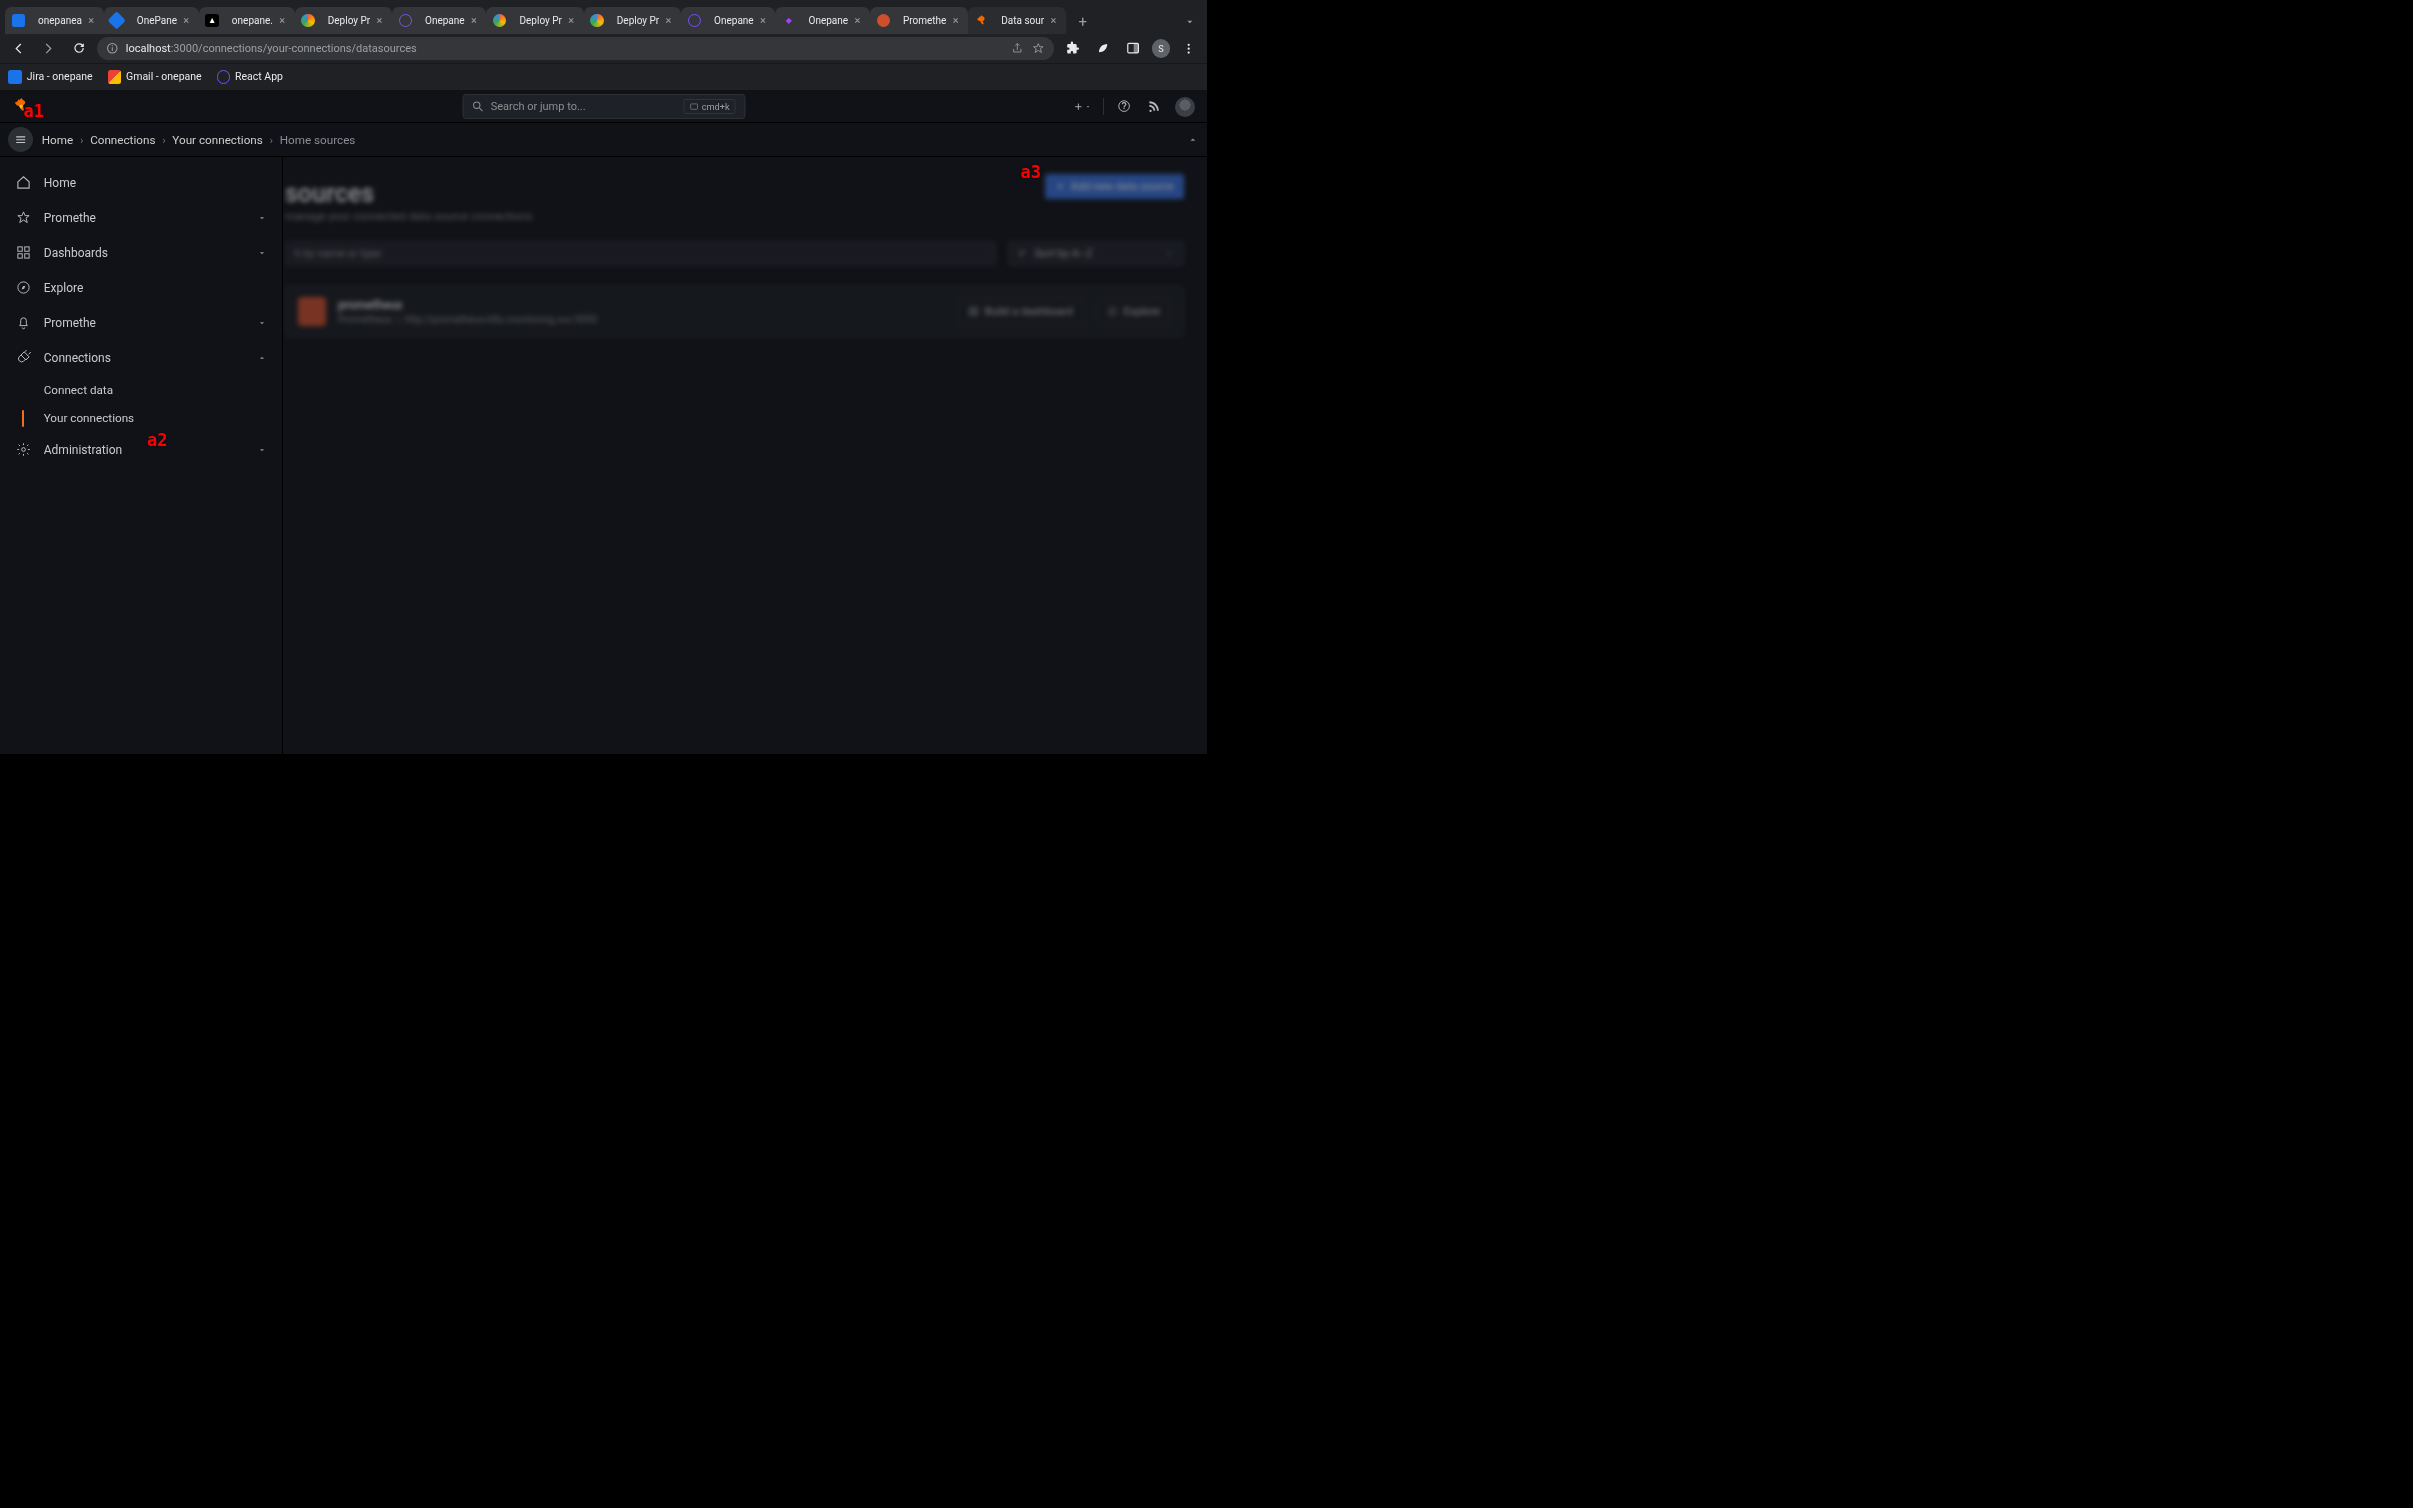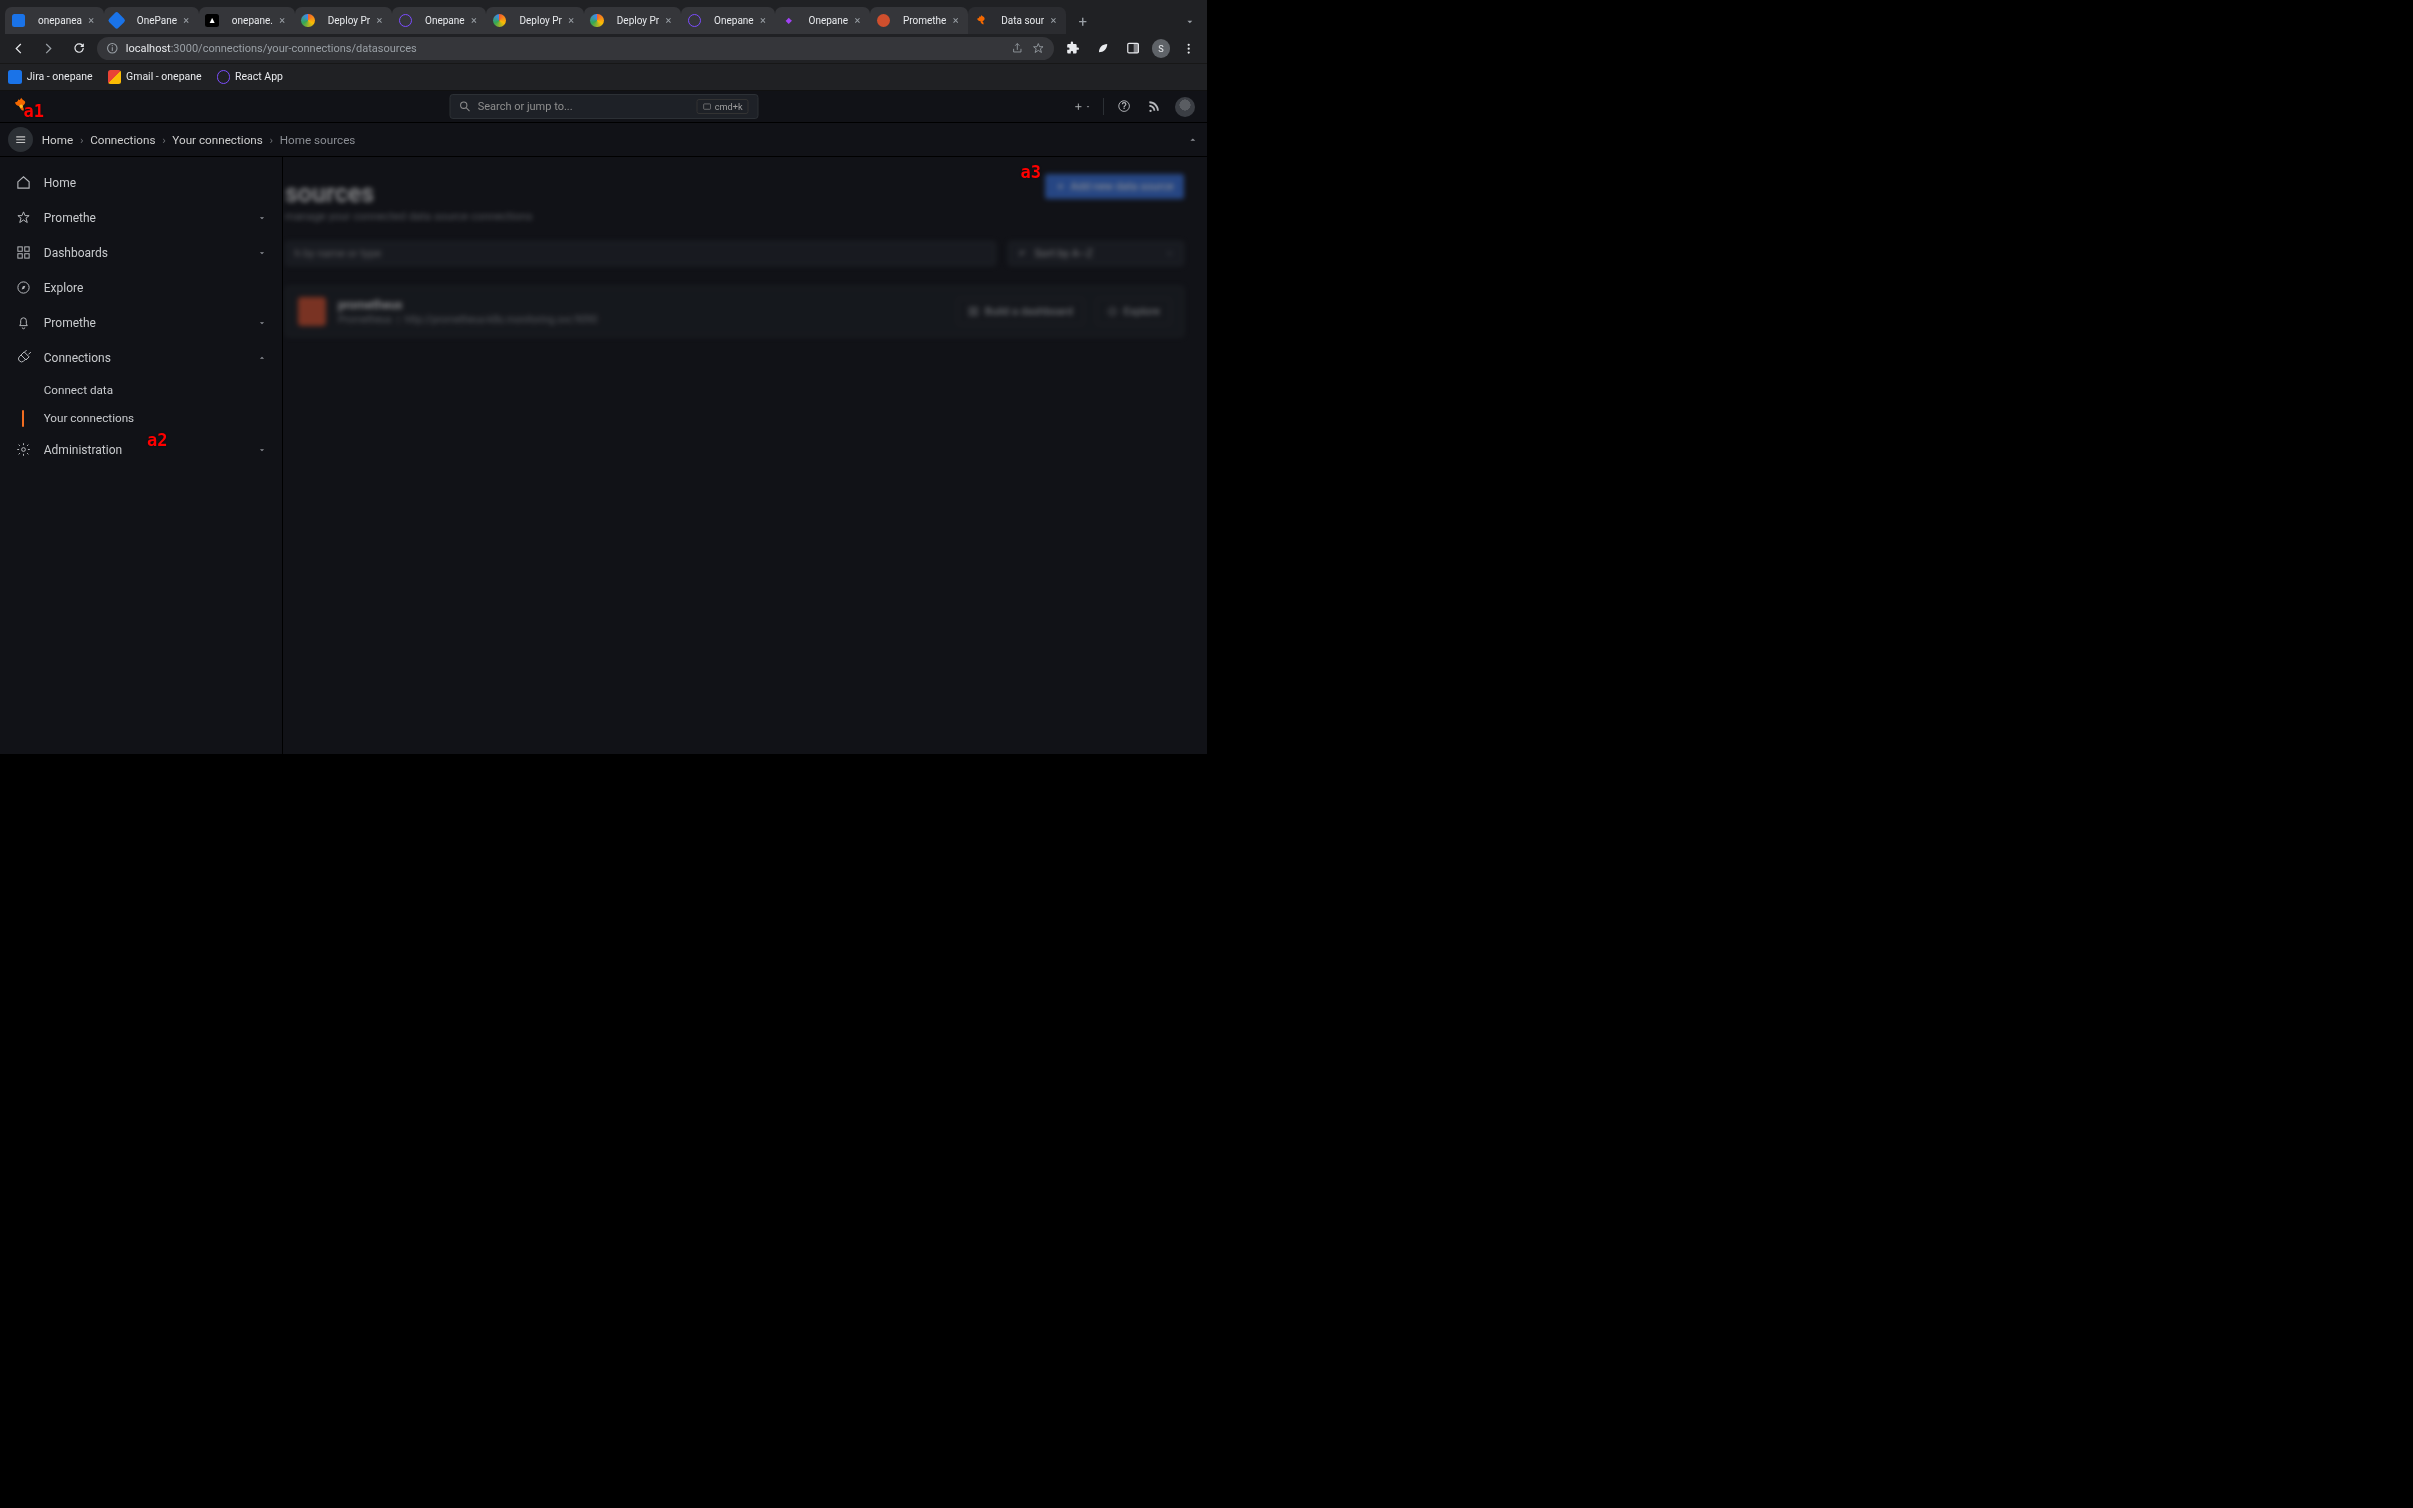--- a/index.html
+++ b/index.html
@@ -176,21 +176,21 @@
     display: flex; align-items: center;
     padding: 0 11.7px;
     gap: 8.4px;
     border-bottom: 0.8px solid #000;
   }
   .logo-grafana {
     width: 18.4px; height: 18.4px;
   }
   .appbar .center {
     position: absolute; left: 50%; transform: translateX(-50%);
-    width: 309px;
+    width: 283px;
   }
   .searchbar {
     display: flex; align-items: center;
     height: 25px;
     background: #1e2127;
     border: 0.8px solid #2c3035;
     border-radius: 3.4px;
     padding: 0 8.4px;
     gap: 6.7px;
     color: var(--app-text-dim);

